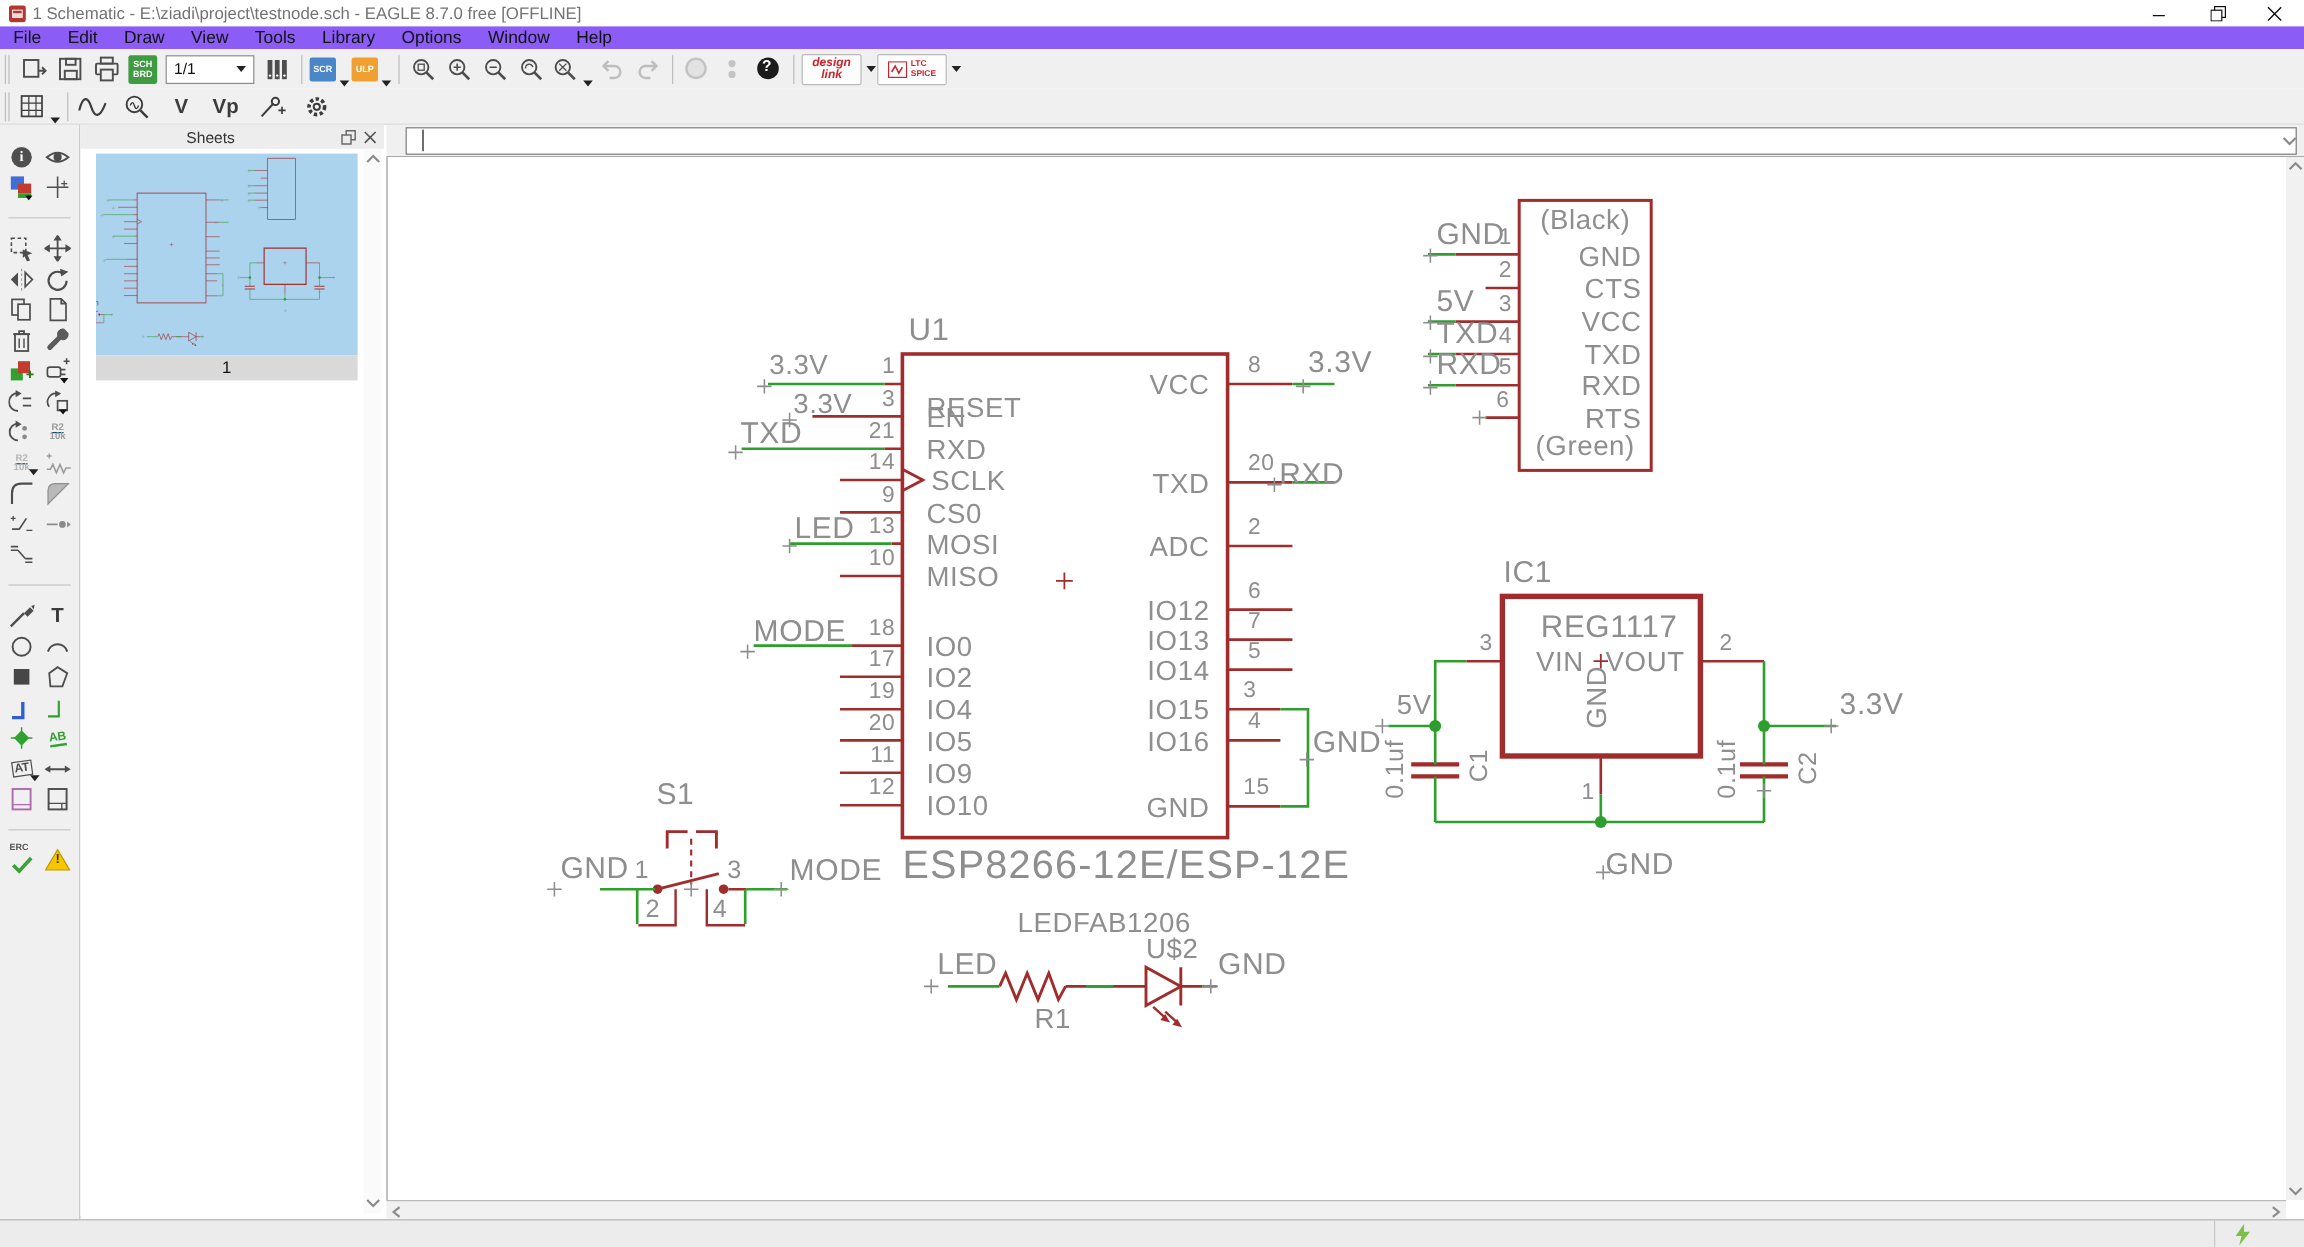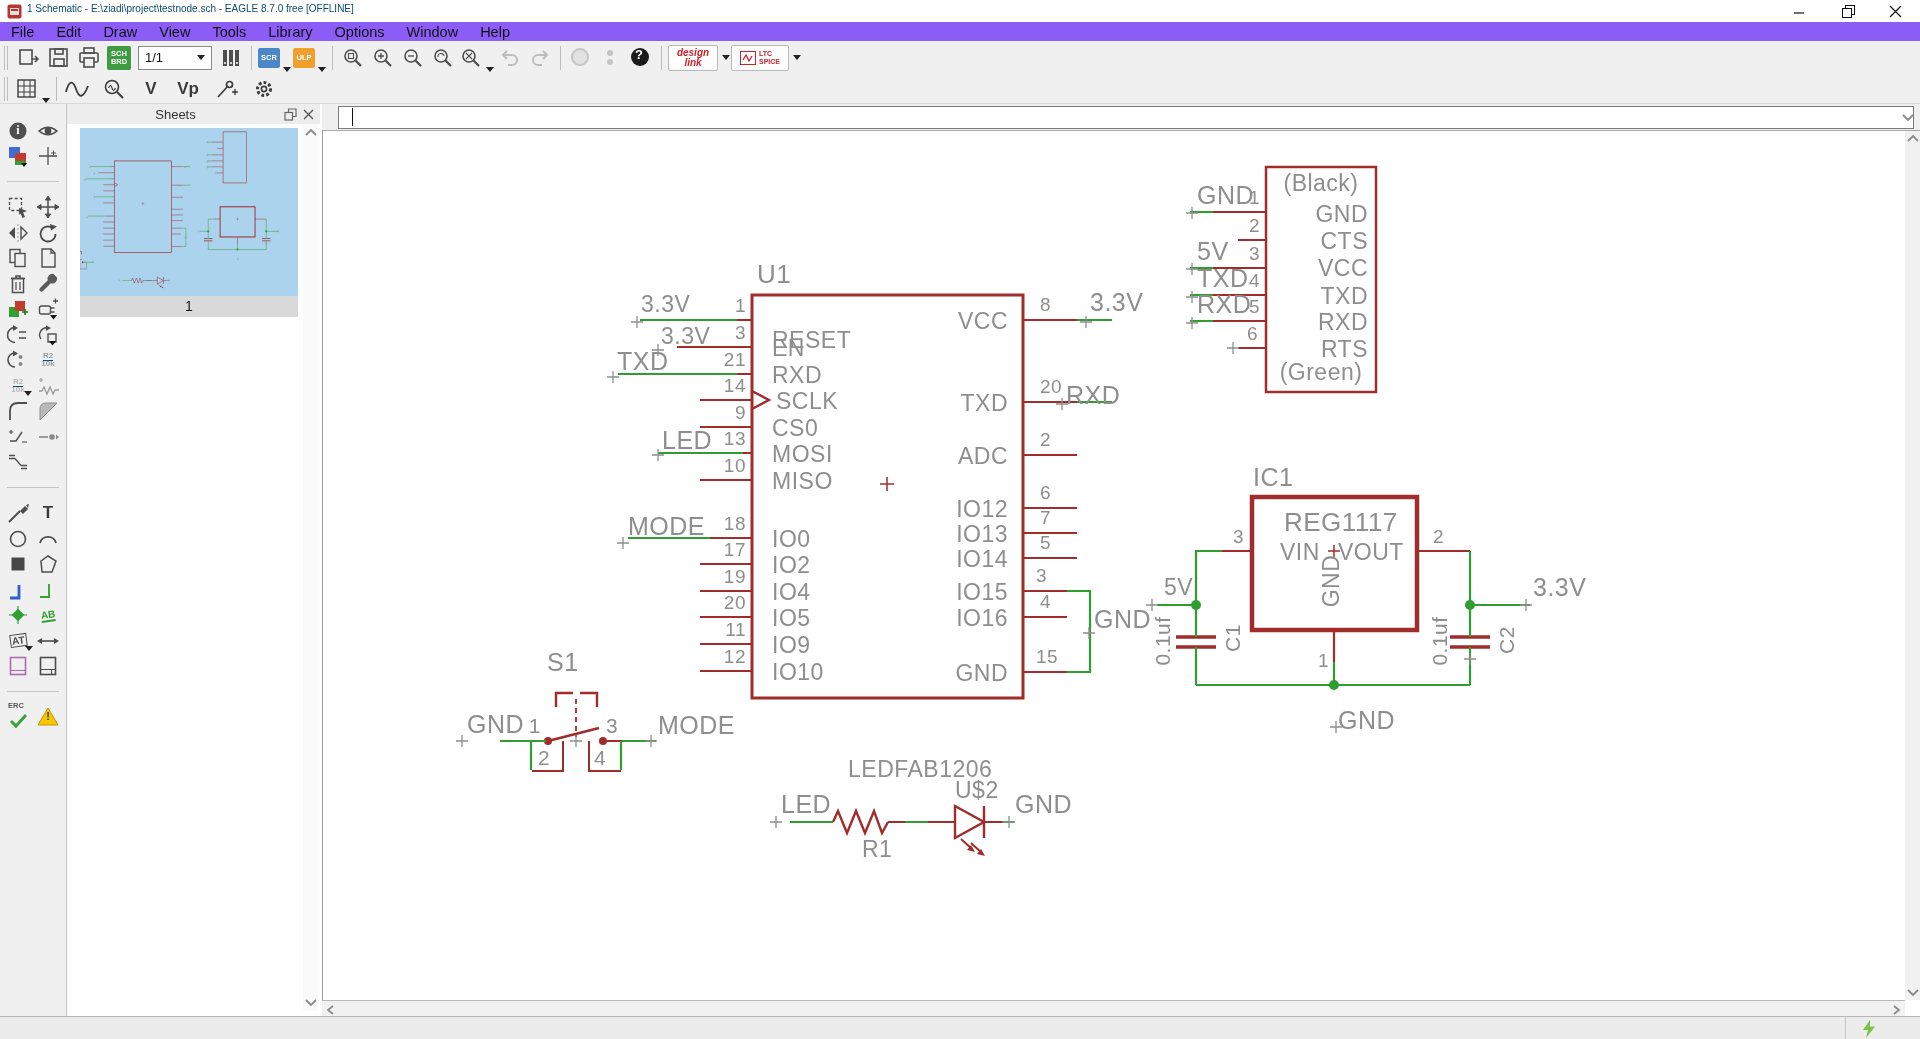--- a/index.html
+++ b/index.html
@@ -1,21 +1,21 @@
 <!DOCTYPE html>
 <html><head>
 <meta charset="utf-8">
 <style>
   html,body{margin:0;padding:0;background:#d7d7d7;}
   *{box-sizing:border-box;}
   #win{position:relative;width:1920px;height:1039px;background:#fff;font-family:"Liberation Sans",sans-serif;overflow:hidden;}
   .abs{position:absolute;}
   
   #titlebar{position:absolute;left:0;top:0;width:1920px;height:22px;background:#fff;}
-  #titlebar .title{position:absolute;left:27px;top:3px;font-size:10px;color:#0c4a6e;white-space:nowrap;}
+  #titlebar .title{position:absolute;left:27px;top:3px;font-size:14px;color:#737373;white-space:nowrap;}
   .winbtn{position:absolute;top:0;width:46px;height:22px;display:flex;align-items:center;justify-content:center;}
   #menubar{position:absolute;left:0;top:22px;width:1920px;height:19px;background:#8b5cf6;display:flex;align-items:center;}
   #menubar .mi{font-size:14.5px;color:#111;padding:0 11px;height:19px;display:flex;align-items:center;}
   #toolbar1{position:absolute;left:0;top:41px;width:1920px;height:33px;background:#f0f0f0;display:flex;align-items:center;}
   #toolbar2{position:absolute;left:0;top:74px;width:1920px;height:30px;background:#f0f0f0;display:flex;align-items:center;border-bottom:1px solid #d9d9d9;}
   .tbtn{height:28px;min-width:28px;display:flex;align-items:center;justify-content:center;margin:0 1px;position:relative;}
   .sep{width:1px;height:24px;background:#bdbdbd;margin:0 5px;}
   .grip{width:4px;height:24px;border-left:1px solid #bdbdbd;border-right:1px solid #bdbdbd;margin:0 6px 0 4px;}
   .dd{width:0;height:0;border-left:4px solid transparent;border-right:4px solid transparent;border-top:5px solid #222;margin-left:3px;}
   .badge{width:24px;height:24px;border-radius:2px;color:#fff;font-weight:bold;font-size:7.5px;display:flex;flex-direction:column;align-items:center;justify-content:center;line-height:8px;}
@@ -600,20 +600,21 @@
         <circle cx="1470" cy="605" r="5" fill="#2e9e2e"></circle>
         <circle cx="1334" cy="685" r="5" fill="#2e9e2e"></circle>
 
       <path stroke="#8e8e8e" stroke-width="1.3" d="M631,322H643M637,316V328 M652,350H664M658,344V356 M607,377H619M613,371V383 M652,455H664M658,449V461 M617,543H629M623,537V549 M1080,322H1092M1086,316V328 M1056,404H1068M1062,398V410 M1083,633H1095M1089,627V639 M1186,213H1198M1192,207V219 M1186,269H1198M1192,263V275 M1186,297H1198M1192,291V303 M1186,323H1198M1192,317V329 M1227,348H1239M1233,342V354 M1146,605H1158M1152,599V611 M1520,605H1532M1526,599V611 M1330,727H1342M1336,721V733 M1464,659H1476M1470,653V665 M456,741H468M462,735V747 M570,741H582M576,735V747 M645,741H657M651,735V747 M770,822H782M776,816V828 M1003,822H1015M1009,816V828"></path>
 
       <path stroke="#a02c2c" stroke-width="1.5" d="M880,484H894M887,477V491 M1328,551H1340M1334,545V557"></path>
     </g>
   </svg>
 
   <span class="t b f27" style="left:757px;top:290px">U1</span>
+  <span class="t f33" style="left:752px;top:702px">ESP8266-12E/ESP-12E</span>
 
   <span class="t c f23" style="left:772px;top:340px">RESET</span>
   <span class="t c f23" style="left:772px;top:348px">EN</span>
   <span class="t c f23" style="left:772px;top:375px">RXD</span>
   <span class="t c f23" style="left:776px;top:401px">SCLK</span>
   <span class="t c f23" style="left:772px;top:428px">CS0</span>
   <span class="t c f23" style="left:772px;top:454px">MOSI</span>
   <span class="t c f23" style="left:772px;top:481px">MISO</span>
   <span class="t c f23" style="left:772px;top:539px">IO0</span>
   <span class="t c f23" style="left:772px;top:565px">IO2</span>

